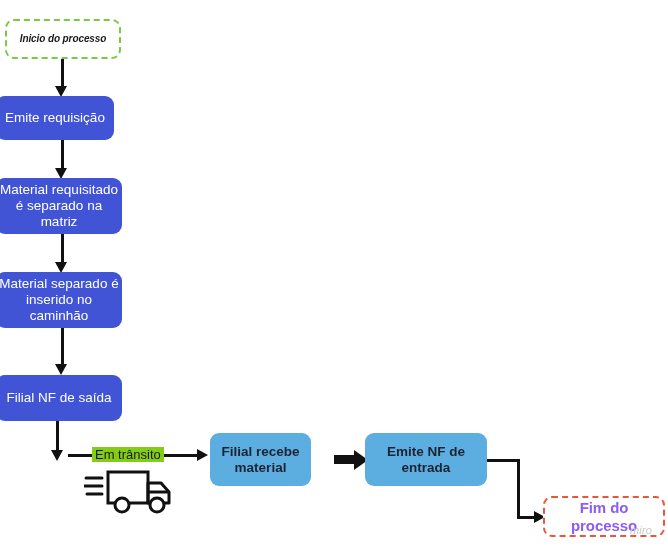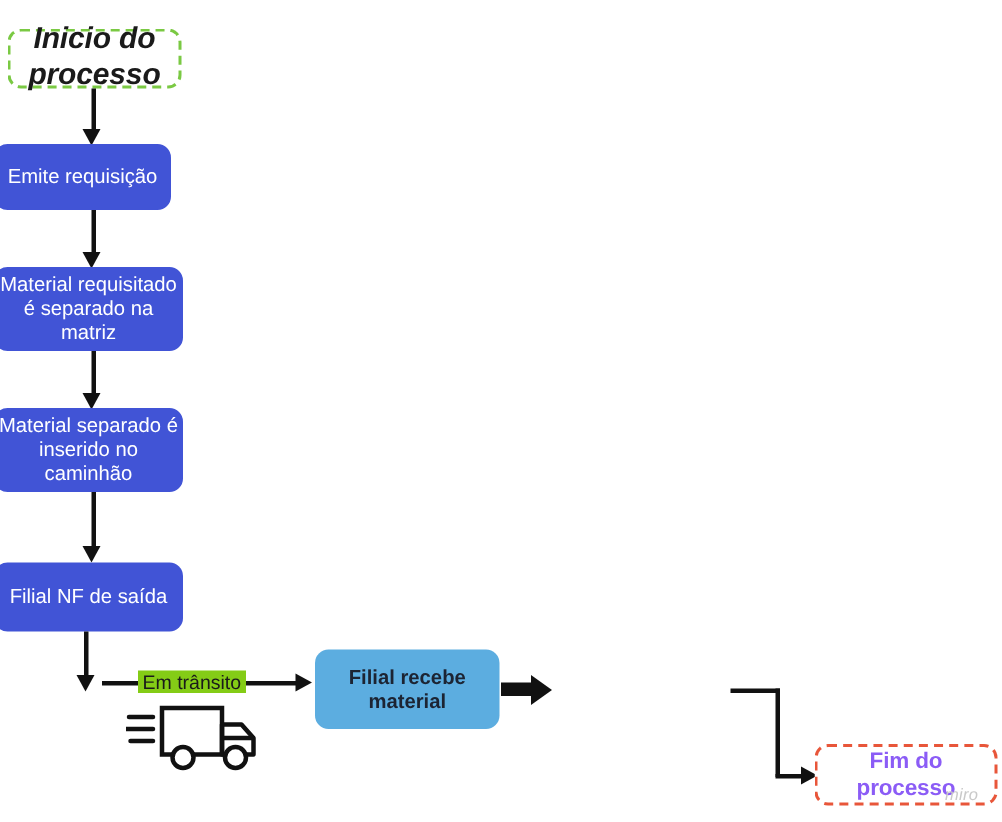--- a/index.html
+++ b/index.html
@@ -31,21 +31,21 @@
     line-height: 1.18;
   }
 
   .node-dashed-start {
     border: 2px dashed #7ac943;
     border-radius: 9px;
     background: #ffffff;
     color: #1a1a1a;
     font-weight: bold;
     font-style: italic;
-    font-size: 20px;
+    font-size: 10px;
     letter-spacing: -0.1px;
   }
 
   .node-dashed-end {
     border: 2px dashed #e8563a;
     border-radius: 9px;
     background: #ffffff;
     color: #8b5cf6;
     font-weight: bold;
     font-size: 15px;
@@ -185,27 +185,30 @@
       <rect x="24" y="2" width="40" height="31" fill="none" stroke="#111111" stroke-width="3"></rect>
 
       <path d="M64 13 L77 13 L85 22 L85 33 L64 33 Z" fill="none" stroke="#111111" stroke-width="3" stroke-linejoin="round"></path>
       <line x1="64" y1="22" x2="85" y2="22" stroke="#111111" stroke-width="3"></line>
 
       <circle cx="38" cy="35" r="7" fill="#ffffff" stroke="#111111" stroke-width="3"></circle>
       <circle cx="73" cy="35" r="7" fill="#ffffff" stroke="#111111" stroke-width="3"></circle>
     </svg>
   </div>
 
-  <div class="node node-secondary" style="left:210px; top:433px; width:123px; height:53px;">
+  <div class="node node-secondary" style="left:210px; top:433px; width:101px; height:53px;">
     <span>Filial recebe material</span>
   </div>
 
   <div class="hline-fat" style="left:334px; top:455px; width:22px;"></div>
   <div class="arrow-right-fat" style="left:354px; top:450px;"></div>
 
+  <div class="node node-secondary" style="left:365px; top:433px; width:122px; height:53px;">
+    <span>Emite NF de entrada</span>
+  </div>
 
   <div class="hline" style="left:487px; top:459px; width:33px;"></div>
   <div class="vline" style="left:517px; top:459px; height:59px;"></div>
   <div class="hline" style="left:517px; top:516px; width:22px;"></div>
   <div class="arrow-right" style="left:534px; top:511px;"></div>
 
   <div class="node node-dashed-end" style="left:543px; top:496px; width:122px; height:41px;">
     <span>Fim do processo</span>
   </div>
 

